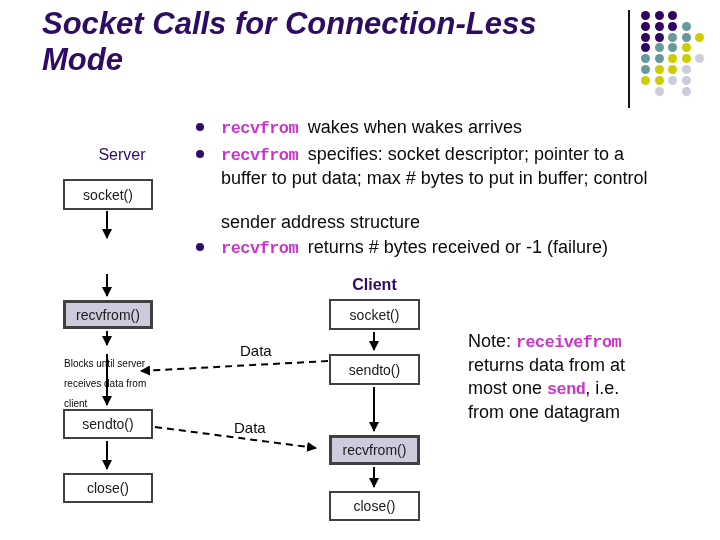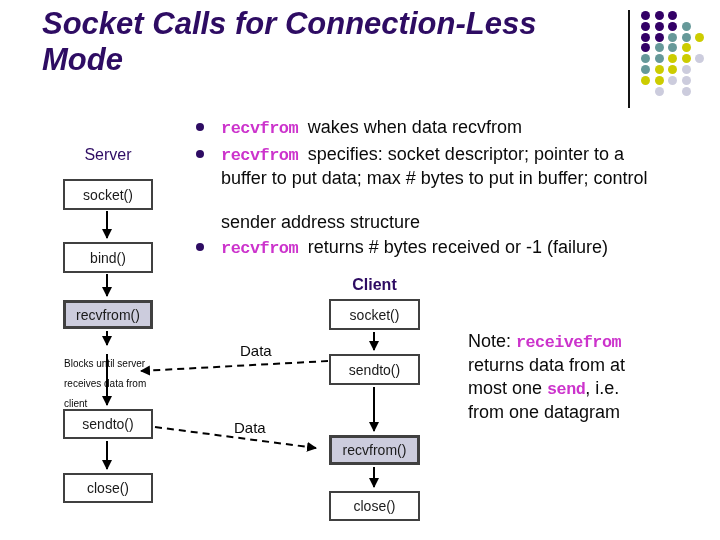--- a/index.html
+++ b/index.html
@@ -27,21 +27,21 @@
   #dot-grid{position:absolute;left:641px;top:11px;width:70px;height:95px;}
   #dot-grid .dot{position:absolute;width:9px;height:9px;border-radius:50%;}
   
   .bullets{position:absolute;left:190px;top:116px;width:512px;list-style:none;}
   .bullets li{position:relative;padding-left:31px;margin-bottom:3px;}
   .bullet-dot{position:absolute;left:6px;top:7px;width:8px;height:8px;border-radius:50%;background:var(--title-color);}
   .rich{font-size:18px;line-height:22px;white-space:pre-wrap;color:#0a0a0a;}
   .code{font-family:"Liberation Mono",monospace;font-weight:bold;color:var(--code-color);font-size:0.94em;letter-spacing:-0.5px;}
   
   .col-label{position:absolute;text-align:center;color:var(--title-color);font-size:16px;}
-  #server-label{left:63px;top:146px;width:90px;font-weight:normal;}
+  #server-label{left:77px;top:146px;width:90px;font-weight:normal;}
   #client-label{left:329px;top:276px;width:91px;font-weight:bold;}
   
   .box{
     position:absolute;background:#ffffff;border:2px solid #404040;
     display:flex;align-items:center;justify-content:center;
     font-size:14px;color:#1a1a1a;
   }
   .box.hl{background:var(--hl-fill);border-width:3px;}
   
   .freetext{position:absolute;color:#0a0a0a;}
@@ -95,35 +95,34 @@
       <span class="dot" style="left: 13.5px; top: 64.8px; background: rgb(204, 204, 0);"></span>
       <span class="dot" style="left: 27px; top: 64.8px; background: rgb(204, 204, 221);"></span>
       <span class="dot" style="left: 40.5px; top: 64.8px; background: rgb(204, 204, 221);"></span>
       <span class="dot" style="left: 13.5px; top: 75.6px; background: rgb(204, 204, 221);"></span>
       <span class="dot" style="left: 40.5px; top: 75.6px; background: rgb(204, 204, 221);"></span>
     </div>
 
   <ul class="bullets">
     <li>
       <span class="bullet-dot"></span>
-      <div class="rich"><span class="code">recvfrom </span><span>wakes when data recvfrom</span></div>
+      <div class="rich"><span class="code">recvfrom </span><span>wakes when wakes arrives</span></div>
     </li>
     <li>
       <span class="bullet-dot"></span>
       <div class="rich"><span class="code">recvfrom </span><span>specifies: socket descriptor; pointer to a</span><br><span>buffer to put data; max # bytes to put in buffer; control</span><br><br><span>sender address structure</span></div>
     </li>
     <li>
       <span class="bullet-dot"></span>
       <div class="rich"><span class="code">recvfrom </span><span>returns # bytes received or -1 (failure)</span></div>
     </li>
   </ul>
 
   <div id="server-label" class="col-label">Server</div>
   <div class="box" style="left:63px;top:179px;width:90px;height:31px;">socket()</div>
-  <div class="box" style="left:63px;top:242px;width:90px;height:31px;">bind()</div>
   <div class="box hl" style="left:63px;top:300px;width:90px;height:29px;">recvfrom()</div>
   <div class="box" style="left:63px;top:409px;width:90px;height:30px;">sendto()</div>
   <div class="box" style="left:63px;top:473px;width:90px;height:30px;">close()</div>
   <div id="blocks-text" class="freetext"><span>Blocks until server</span><br><span>receives data from</span><br><span>client</span></div>
 
   <div id="client-label" class="col-label">Client</div>
   <div class="box" style="left:329px;top:299px;width:91px;height:31px;">socket()</div>
   <div class="box" style="left:329px;top:354px;width:91px;height:31px;">sendto()</div>
   <div class="box hl" style="left:329px;top:435px;width:91px;height:30px;">recvfrom()</div>
   <div class="box" style="left:329px;top:491px;width:91px;height:30px;">close()</div>

